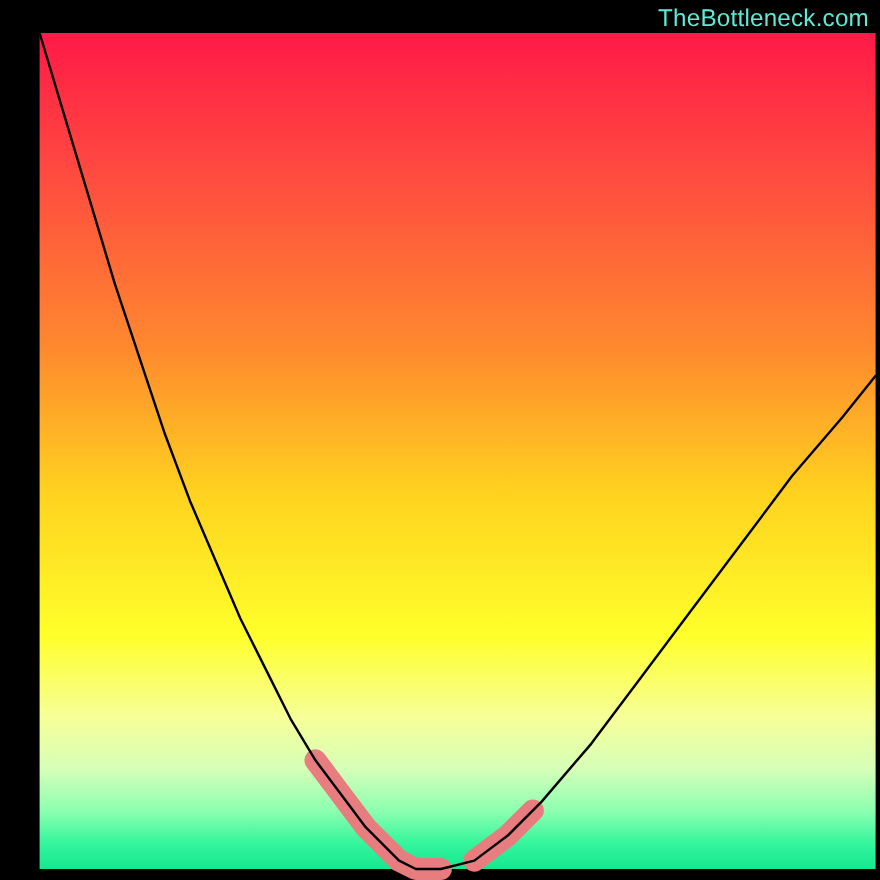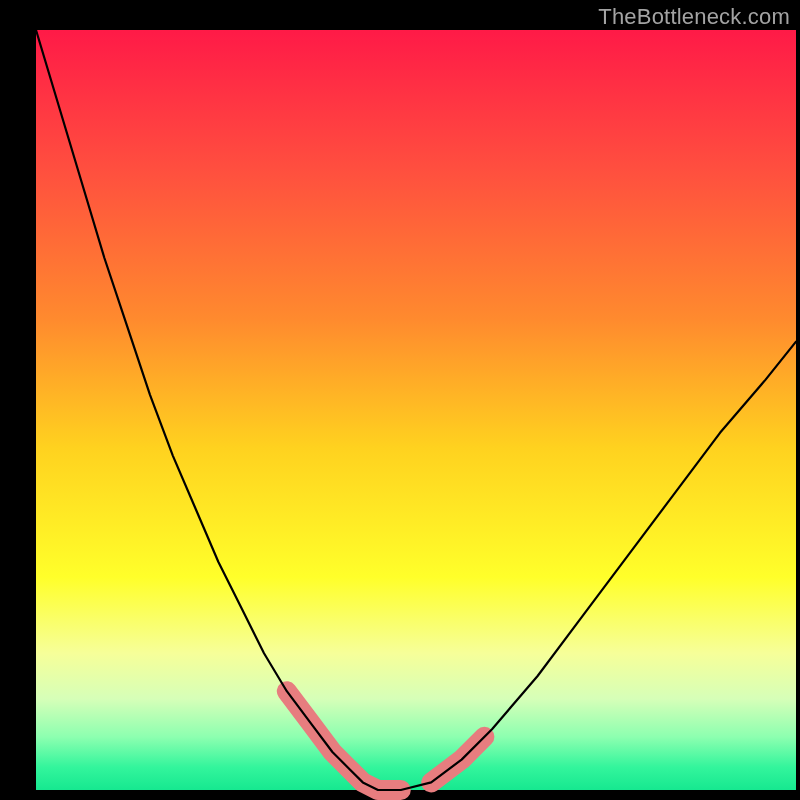--- a/index.html
+++ b/index.html
@@ -16,21 +16,21 @@
     left: 0;
     top: 0;
     width: 800px;
     height: 800px;
     background: #000;
   }
   .watermark {
     position: absolute;
     top: 4px;
     right: 10px;
-    color: #a3a3a3;
+    color: #5eead4;
     font-size: 22px;
     letter-spacing: 0.2px;
     font-weight: 400;
     z-index: 5;
   }
   svg {
     position: absolute;
     left: 0;
     top: 0;
   }

